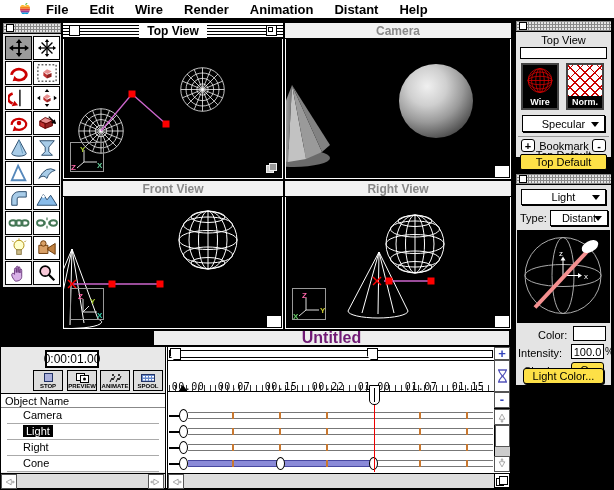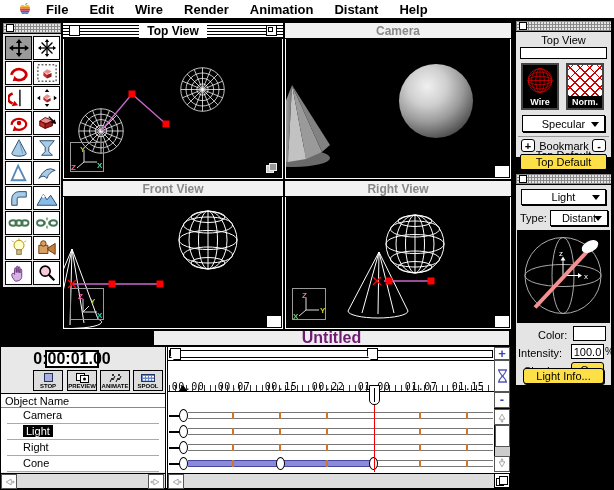--- a/index.html
+++ b/index.html
@@ -34,21 +34,21 @@
   .btn{position:absolute;background:#fde047;border:1px solid #000;border-radius:4px;font-size:11px;display:flex;align-items:center;justify-content:center}
   .smallbtn{position:absolute;width:14px;height:13px;background:#fff;border:1px solid #000;border-radius:3px;font-weight:bold;font-size:11px;display:flex;align-items:center;justify-content:center}
   .field{position:absolute;background:#fff;border:1px solid #000;font-size:11px}
   .iconbtn{position:absolute;width:38px;height:47px;border:2px solid #444;background:#fff}
   .iconbtn .lab{position:absolute;left:0;right:0;bottom:0;height:12px;background:#000;color:#fff;font-size:9px;font-weight:bold;display:flex;align-items:center;justify-content:center}
   .crosshatch{position:absolute;inset:0 0 12px 0;background-color:#fff;background-image:repeating-linear-gradient(45deg,#c00 0 1px,transparent 1px 7px),repeating-linear-gradient(-45deg,#c00 0 1px,transparent 1px 7px)}
   .plabel{position:absolute;font-size:11px;color:#000}
   
   .seq-body{position:absolute;left:0;top:346px;width:511px;height:142px;background:#fff;border:1px solid #000}
   .seq-left{position:absolute;left:0;top:0;width:164px;height:140px;background:#e8e8e8}
-  .timebox{position:absolute;left:44px;top:3px;width:54px;height:18px;background:#fff;border:2px solid #000;display:flex;align-items:center;justify-content:center;font-size:16px;font-weight:bold}
+  .timebox{position:absolute;left:44px;top:3px;width:54px;height:18px;background:#fff;border:2px solid #000;display:flex;align-items:center;justify-content:center;font-size:12px;font-weight:normal}
   .tbtn{position:absolute;top:23px;width:30px;height:21px;background:#ddd;border:1px solid #000;display:flex;flex-direction:column;align-items:center;justify-content:center}
   .tbtn .tl{font-size:6px;font-weight:bold;letter-spacing:0;line-height:6px}
   .objhdr{position:absolute;left:0;top:46px;width:164px;height:15px;background:#fff;border-top:1px solid #000;border-bottom:1px solid #888;font-size:11px;padding-left:4px;line-height:14px}
   .objrow{position:absolute;left:0;width:164px;height:16px;background:#fff;font-size:11px}
   .objrow .nm{position:absolute;left:22px;top:1px}
   .objrow .ul{position:absolute;left:6px;right:6px;bottom:0;height:1px;background:#aaa}
   .objrow .nm.sel{background:#000;color:#fff;padding:0 3px}
   .hscroll{position:absolute;top:126px;height:15px;background:#ddd;border-top:1px solid #000}
   .sbox{position:absolute;width:16px;height:15px;background:#fff;border:1px solid #555;display:flex;align-items:center;justify-content:center}
   .divider{position:absolute;left:164px;top:0;width:3px;height:141px;background:#fff;border-left:1px solid #000;border-right:1px solid #000}
@@ -500,21 +500,21 @@
       </svg>
     </div>
     <div class="plabel" style="left:22px;top:155px">Color:</div>
     <div class="field" style="left:57px;top:152px;width:33px;height:15px"></div>
     <div class="plabel" style="left:2px;top:173px">Intensity:</div>
     <div class="field" style="left:55px;top:170px;width:33px;height:15px;text-align:center;line-height:14px">100.0</div>
     <div class="plabel" style="left:89px;top:172px;font-size:10px">%</div>
     <div class="plabel" style="left:8px;top:191px">Shadows:</div>
     <div class="btn" style="left:55px;top:188px;width:33px;height:15px;border-radius:3px">On</div>
   </div>
-  <div class="btn" style="left:523px;top:368px;width:81px;height:16px;border-radius:3px;box-shadow:1px 1px 0 #000">Light Info...</div>
+  <div class="btn" style="left:523px;top:368px;width:81px;height:16px;border-radius:3px;box-shadow:1px 1px 0 #000">Light Color...</div>
 
   <div class="abs" style="left:153px;top:330px;width:357px;height:16px;background:#eee;border:1px solid #000;display:flex;align-items:center;justify-content:center">
     <span style="font-weight:bold;font-size:16px;color:#701a75">Untitled</span>
   </div>
 
   <div class="seq-body">
 
     <div class="seq-left">
       <div class="timebox">0:00:01.00</div>
       <div class="tbtn" style="left:32px">

